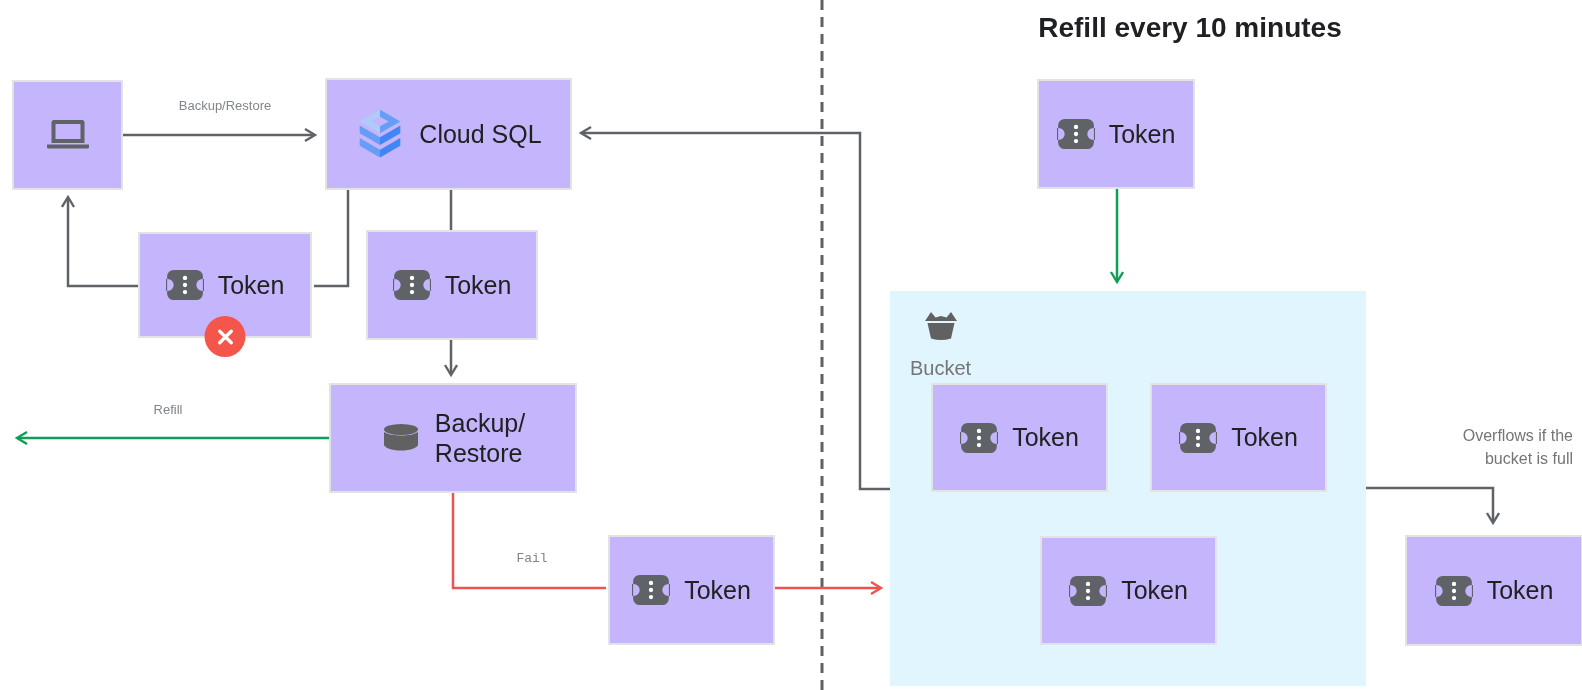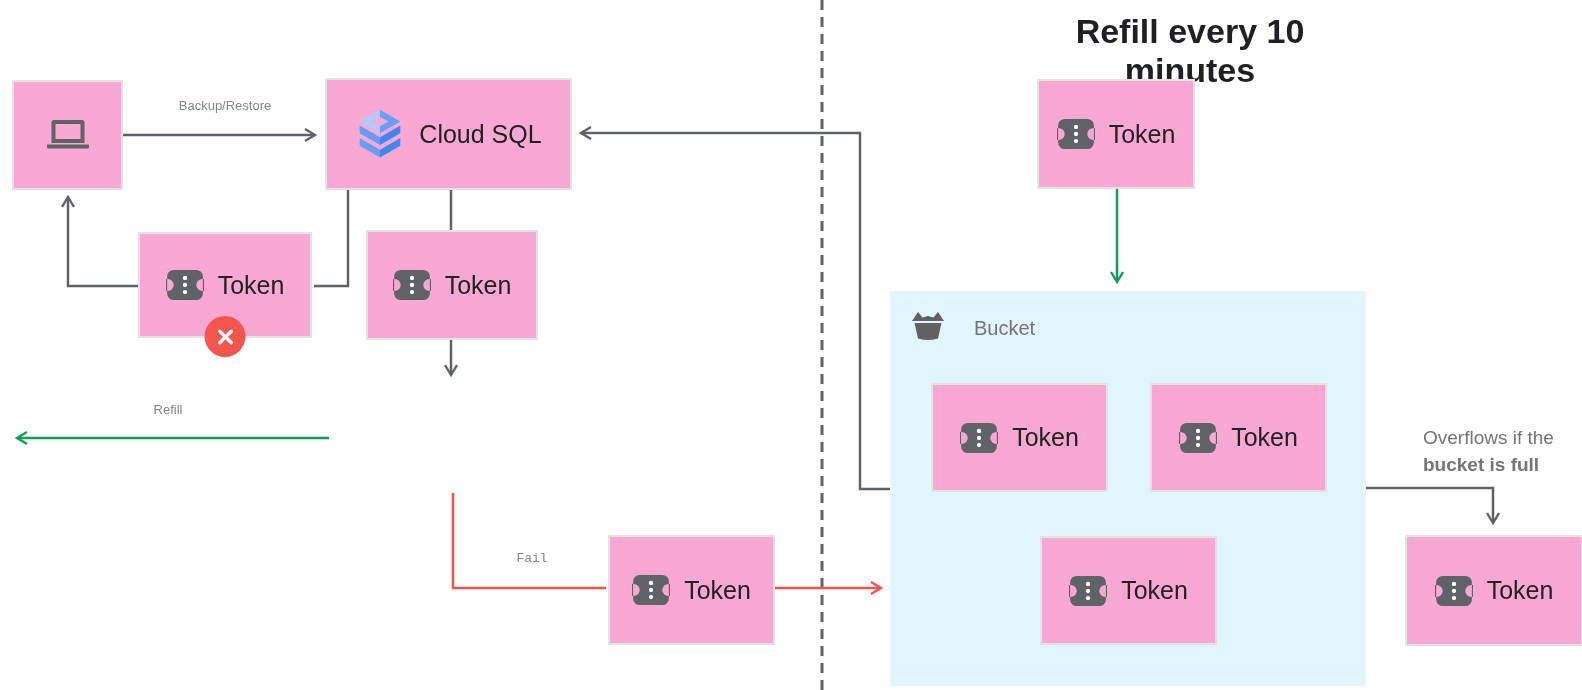--- a/index.html
+++ b/index.html
@@ -5,40 +5,40 @@
   html,body{margin:0;padding:0;background:#fff;}
   #canvas{
     position:relative;width:1582px;height:690px;background:#ffffff;
     font-family:"Liberation Sans",sans-serif;overflow:hidden;
   }
   .bucket-region{
     position:absolute;left:890px;top:291px;width:476px;height:395px;
     background:#e1f5fe;
   }
   .bucket-head{
-    position:absolute;left:20px;top:20px;display:flex;align-items:center;gap:28px;
+    position:absolute;left:20px;top:20px;display:flex;align-items:center;gap:12px;flex-direction:column;
   }
   .bucket-label{font-size:20px;color:#757575;}
   svg.wires{position:absolute;left:0;top:0;z-index:1;pointer-events:none;}
   .node{
-    position:absolute;background:#f9a8d4;border:2px solid #e3e3e3;box-sizing:border-box;
+    position:absolute;background:#c4b5fd;border:2px solid #e3e3e3;box-sizing:border-box;
     display:flex;align-items:center;justify-content:center;gap:14px;
     font-size:25px;color:#212121;z-index:2;
   }
   .node .icon{display:flex;align-items:center;}
   .two-line{line-height:1.22;text-align:left;}
   .edge-label{
     position:absolute;font-size:13px;color:#80868b;text-align:center;z-index:2;
   }
   .note{
-    position:absolute;font-size:19px;color:#757575;line-height:1.42;text-align:left;z-index:2;
+    position:absolute;font-size:16px;color:#757575;line-height:1.42;text-align:right;z-index:2;
   }
   .diagram-title{
     position:absolute;left:1030px;top:12px;width:320px;text-align:center;
-    font-size:34px;font-weight:bold;color:#1f2023;z-index:2;
+    font-size:28px;font-weight:bold;color:#1f2023;z-index:2;
   }
   .x-badge{
     position:absolute;left:50%;bottom:-21px;transform:translateX(-50%);
     width:41px;height:41px;border-radius:50%;background:#f4564c;
     display:flex;align-items:center;justify-content:center;z-index:3;
   }
 </style>
 </head>
 <body>
 
@@ -165,20 +165,32 @@
       <svg width="38" height="32" viewBox="0 0 40 34">
         <path fill-rule="evenodd" fill="#5f6368" d="M8 1 H32 A7 7 0 0 1 39 8 V26 A7 7 0 0 1 32 33 H8 A7 7 0 0 1 1 26 V8 A7 7 0 0 1 8 1 Z M-5 17 a6.5 6.5 0 0 0 13 0 a6.5 6.5 0 0 0 -13 0 Z M32 17 a6.5 6.5 0 0 0 13 0 a6.5 6.5 0 0 0 -13 0 Z"></path>
         <circle cx="20" cy="9.5" r="2.3" fill="#fff"></circle>
           <circle cx="20" cy="17" r="2.3" fill="#fff"></circle>
           <circle cx="20" cy="24.5" r="2.3" fill="#fff"></circle>
       </svg>
     </span>
     <span>Token</span>
   </div>
 
+  <div class="node" style="left:329px;top:383px;width:248px;height:110px;">
+    <span class="icon">
+      <svg width="40" height="30" viewBox="0 0 40 30">
+        <ellipse cx="20" cy="6.5" rx="17" ry="5.5" fill="#616161"></ellipse>
+        <path d="M3 9 V21.5 c0 3.3 7.6 6 17 6 s17 -2.7 17 -6 V9 c-3.5 2.4 -9.8 3.6 -17 3.6 S6.5 11.4 3 9 Z" fill="#616161"></path>
+      </svg>
+    </span>
+    <span class="two-line">
+      <span style="display:block;">Backup/</span>
+      <span style="display:block;">Restore</span>
+    </span>
+  </div>
 
   <div class="node" style="left:608px;top:535px;width:167px;height:110px;">
     <span class="icon">
       <svg width="38" height="32" viewBox="0 0 40 34">
         <path fill-rule="evenodd" fill="#5f6368" d="M8 1 H32 A7 7 0 0 1 39 8 V26 A7 7 0 0 1 32 33 H8 A7 7 0 0 1 1 26 V8 A7 7 0 0 1 8 1 Z M-5 17 a6.5 6.5 0 0 0 13 0 a6.5 6.5 0 0 0 -13 0 Z M32 17 a6.5 6.5 0 0 0 13 0 a6.5 6.5 0 0 0 -13 0 Z"></path>
         <circle cx="20" cy="9.5" r="2.3" fill="#fff"></circle>
           <circle cx="20" cy="17" r="2.3" fill="#fff"></circle>
           <circle cx="20" cy="24.5" r="2.3" fill="#fff"></circle>
       </svg>
     </span>
@@ -207,16 +219,16 @@
       </svg>
     </span>
     <span>Token</span>
   </div>
 
   <div class="edge-label" style="left:140px;top:98px;width:170px;">Backup/Restore</div>
   <div class="edge-label" style="left:108px;top:402px;width:120px;">Refill</div>
   <div class="edge-label" style="left:492px;top:551px;width:80px;font-family:Liberation Mono, monospace;">Fail</div>
   <div class="note" style="left:1423px;top:425px;width:150px;">
     <span style="display:block;">Overflows if the</span>
-    <span style="display:block;font-weight:bold;">bucket is full</span>
+    <span style="display:block;">bucket is full</span>
   </div>
 
 </div>
 
 </body></html>

